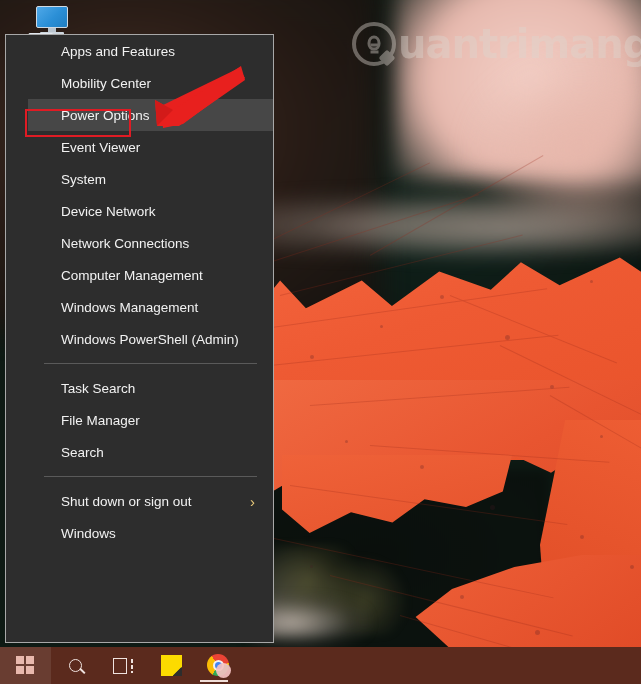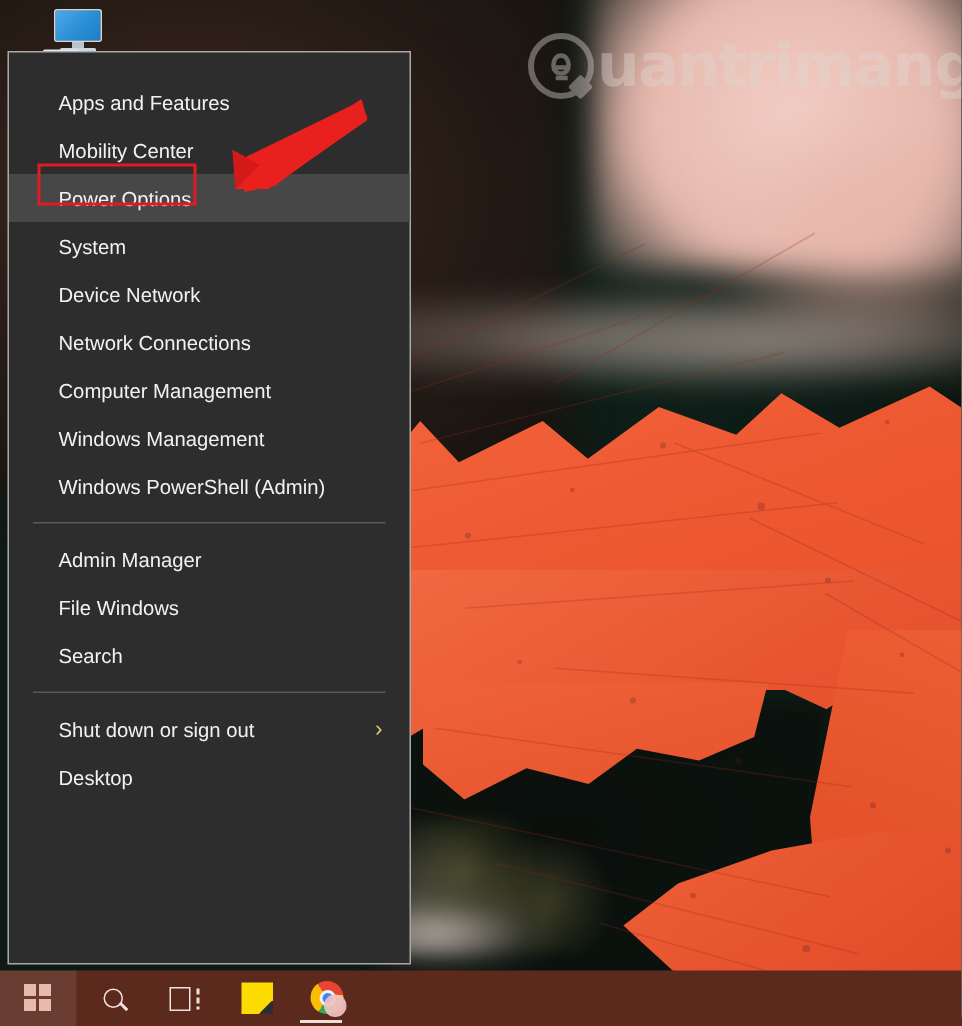--- a/index.html
+++ b/index.html
@@ -177,21 +177,21 @@
   }
 
   
   .winx {
     position: absolute; left: 5px; top: 34px;
     width: 269px; height: 609px;
     background: #2d2d2d;
     border: 1px solid #a8a8a8;
     z-index: 40;
   }
-  .winx-list { padding: 17px 0 0 0; }
+  .winx-list { padding: 0 0 0 0; margin-left: 22px; }
   .mi {
     position: relative;
     height: 32px;
     display: flex; align-items: center;
     padding-left: 33px;
     color: #f2f2f2;
     font-size: 13.5px;
     font-family: "Liberation Sans", sans-serif;
     white-space: nowrap;
     cursor: default;
@@ -350,54 +350,57 @@
         <div class="mi">
           <span>Apps and Features</span>
         </div>
         <div class="mi">
           <span>Mobility Center</span>
         </div>
         <div class="mi selected">
           <span>Power Options</span>
         </div>
         <div class="mi">
+          <span>Event Viewer</span>
+        </div>
+        <div class="mi">
           <span>System</span>
         </div>
         <div class="mi">
           <span>Device Network</span>
         </div>
         <div class="mi">
           <span>Network Connections</span>
         </div>
         <div class="mi">
           <span>Computer Management</span>
         </div>
         <div class="mi">
           <span>Windows Management</span>
         </div>
         <div class="mi">
           <span>Windows PowerShell (Admin)</span>
         </div>
         <div class="sep"></div>
         <div class="mi">
-          <span>Admin Manager</span>
-        </div>
-        <div class="mi">
-          <span>File Windows</span>
+          <span>Task Search</span>
+        </div>
+        <div class="mi">
+          <span>File Manager</span>
         </div>
         <div class="mi">
           <span>Search</span>
         </div>
         <div class="sep"></div>
         <div class="mi">
           <span>Shut down or sign out</span>
           <span class="arrowchev">›</span>
         </div>
         <div class="mi">
-          <span>Desktop</span>
+          <span>Windows</span>
         </div>
       </div>
   </div>
 
   <div class="hl-box"></div>
 
   <svg class="red-arrow" viewBox="0 0 112 62">
     <polygon points="106,2 112,12 50,58 30,62 28,40" fill="#e8201e"></polygon>
     <polygon points="28,40 30,62 0,64 2,44" fill="#c8161a" opacity="0"></polygon>
     <path d="M108,0 L112,14 L46,60 L24,60 L22,34 L40,44 Z" fill="#e8201e"></path>

